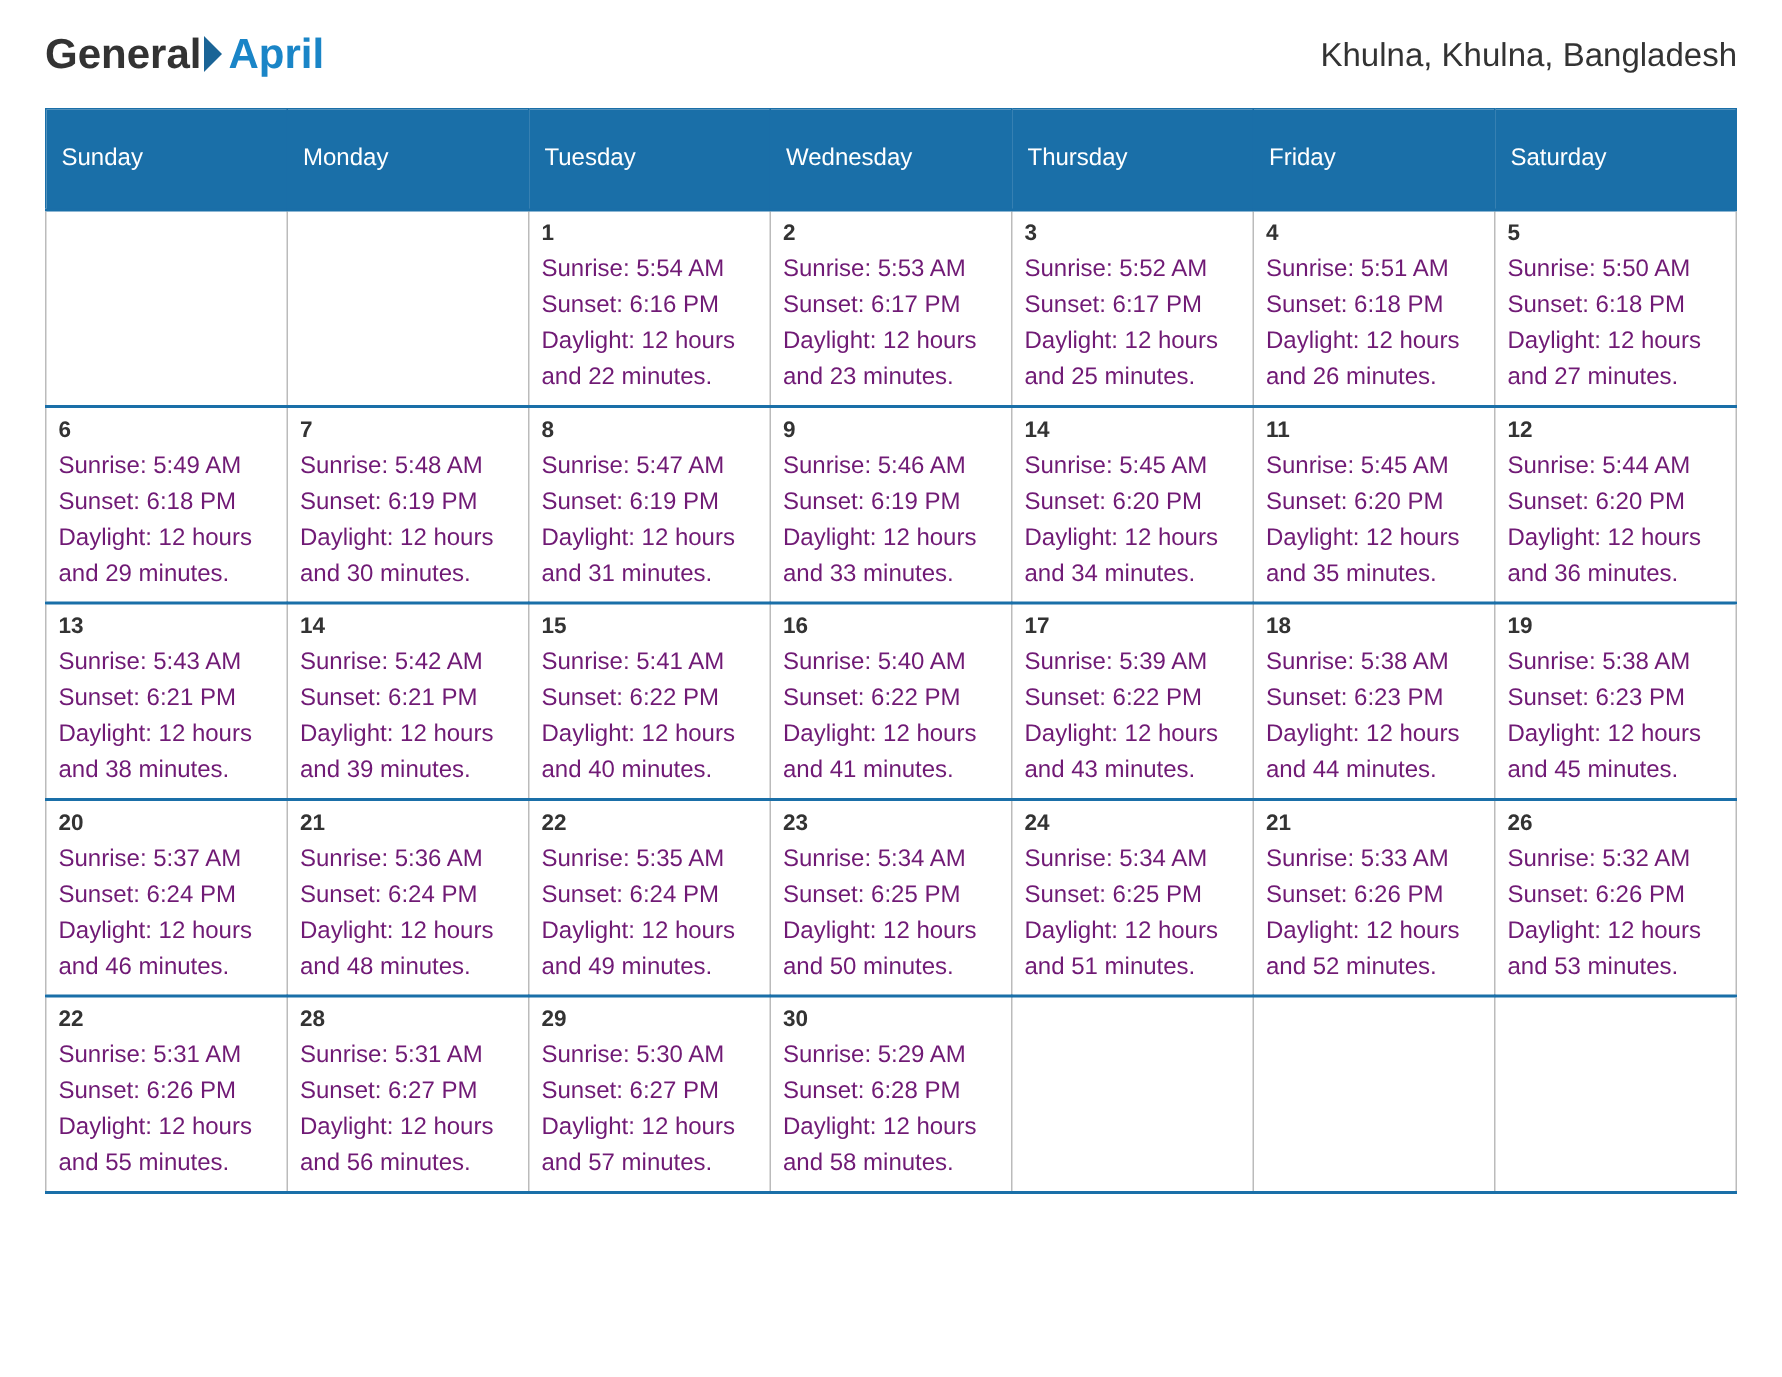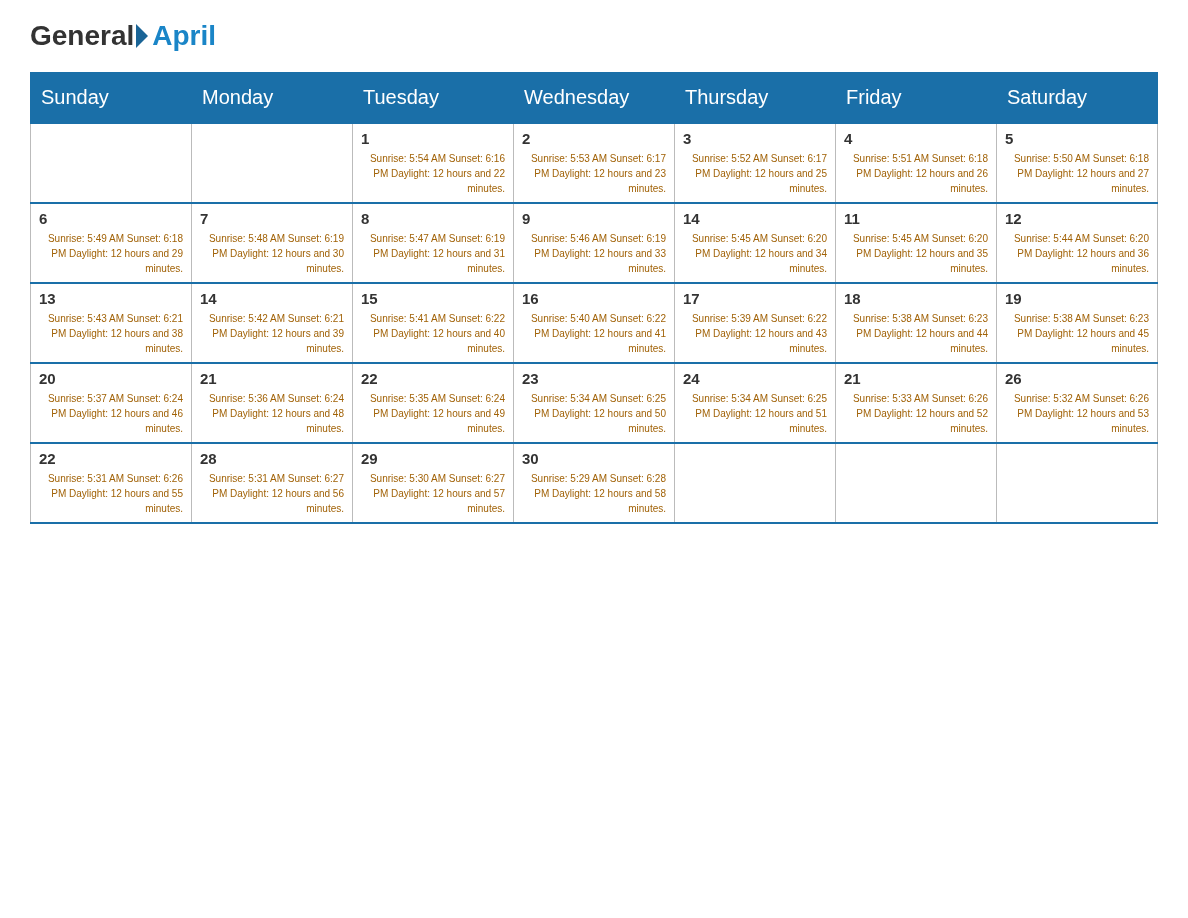--- a/index.html
+++ b/index.html
@@ -62,45 +62,44 @@
       margin-top: 4px;
     }
     .calendar {
       width: 100%;
       border-collapse: collapse;
       border: 1px solid #bbb;
     }
     .calendar th {
       background-color: #1a6fa8;
       color: #fff;
-      padding: 13px 10px;
+      padding: 24px 10px;
       text-align: left;
-      font-size: 20px;
+      font-size: 16px;
       font-weight: normal;
       border: 1px solid #1a6fa8;
     }
     .calendar td {
       border: 1px solid #bbb;
       vertical-align: top;
       padding: 6px 8px;
       width: calc(100% / 7);
       min-height: 100px;
     }
     .day-number {
       font-size: 15px;
       font-weight: bold;
       color: #333;
       display: block;
       margin-bottom: 4px;
     }
     .day-info {
-      font-size: 10px;
-      color: #a16207;
+      font-size: 16px;
+      color: #701a75;
       line-height: 1.5;
-      text-align: right;
     }
     .empty-cell {
       background: #fff;
     }
     tr {
       border-bottom: 2px solid #1a6fa8;
     }
   </style>
 </head>
 <body>
@@ -109,20 +108,21 @@
   <div class="logo-wrapper">
     <div class="logo-row">
       <span class="logo-text-general">General</span>
       <span class="logo-triangle"></span>
     </div>
     <div class="logo-row">
       <span class="logo-blue">April</span>
     </div>
   </div>
   <div class="title-area">
+    <div class="location-title">Khulna, Khulna, Bangladesh</div>
   </div>
 </div>
 
 <table class="calendar">
   <thead>
     <tr>
     <th>Sunday</th>
         <th>Monday</th>
         <th>Tuesday</th>
         <th>Wednesday</th>

